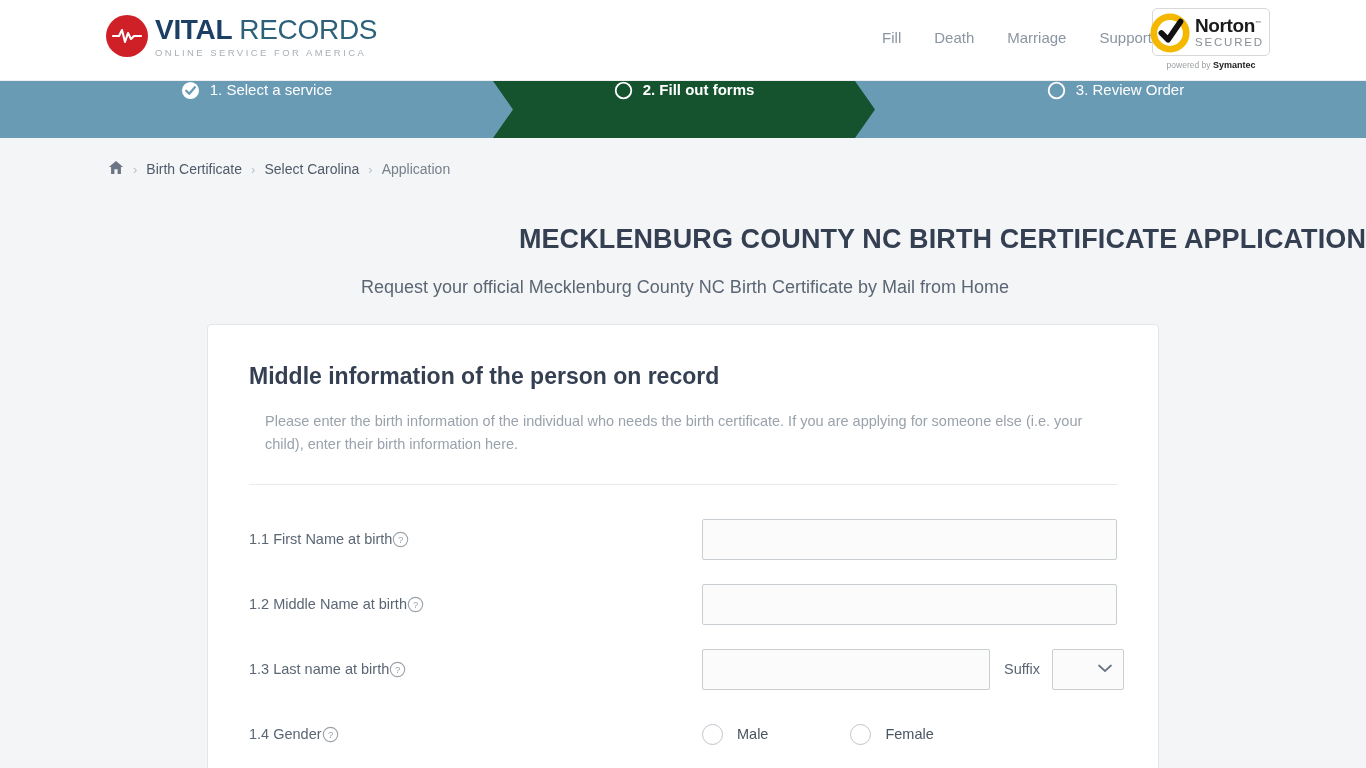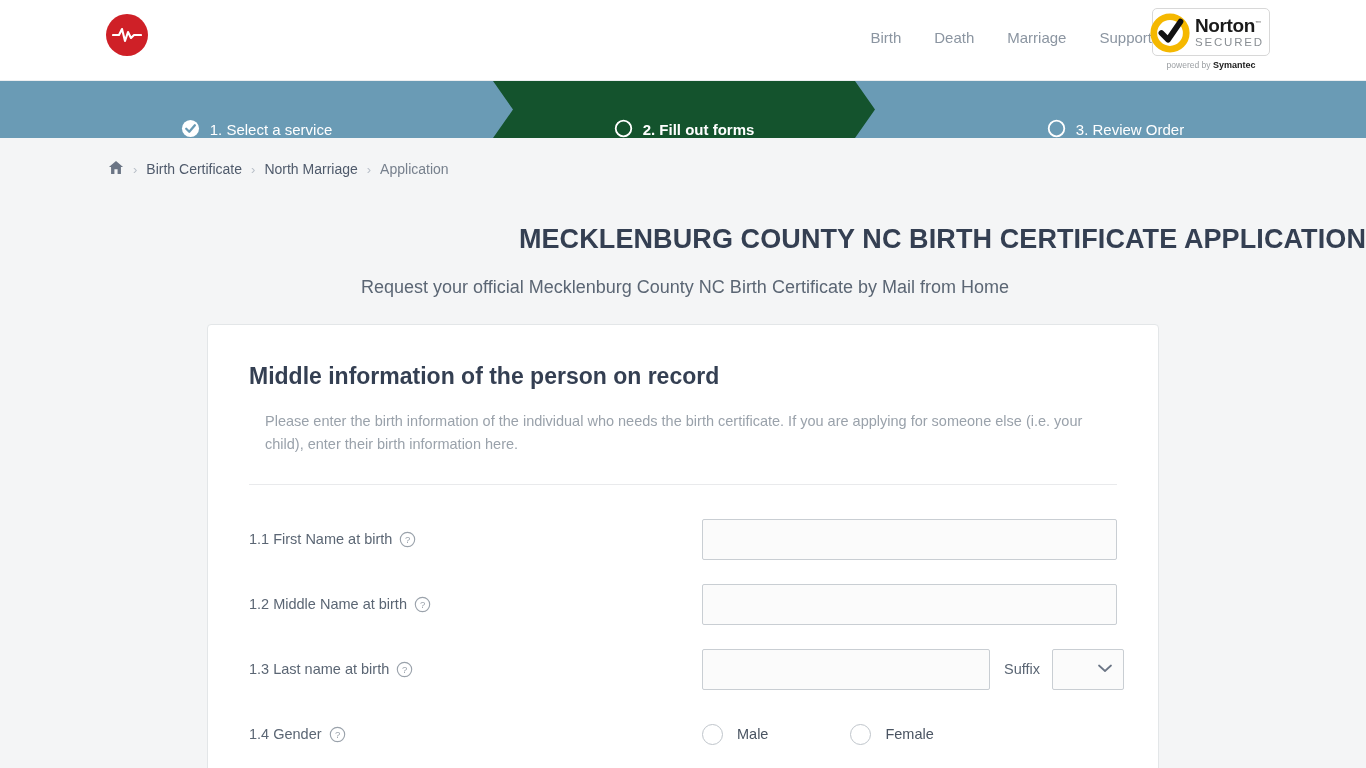--- a/index.html
+++ b/index.html
@@ -86,21 +86,21 @@
 
   
   .stepbar {
     position: relative;
     height: 57px;
     background: #6a9bb5;
     overflow: hidden;
   }
   .step {
     position: absolute; top: 0; height: 57px;
-    display: flex; align-items: flex-end; justify-content: center;
+    display: flex; align-items: flex-start; justify-content: center;
     gap: 10px;
     color: #ffffff;
     font-size: 15px;
     white-space: nowrap;
   }
   .step-1 { left: 0; width: 513px; }
   .step-2 {
     left: 493px; width: 382px;
     background: #14532d;
     clip-path: polygon(0 0, calc(100% - 20px) 0, 100% 50%, calc(100% - 20px) 100%, 0 100%, 20px 50%);
@@ -171,21 +171,21 @@
   
   .form { margin-top: 22px; }
   .row {
     display: flex;
     align-items: center;
     min-height: 65px;
   }
   .lbl {
     width: 453px;
     flex: none;
-    display: flex; align-items: center; gap: 7px;
+    display: flex; align-items: center; gap: 0;
     font-size: 14.5px;
     color: #5b6674;
   }
   .help {
     flex: none; display: block;
   }
   .ctrl { flex: 1; display: flex; align-items: center; }
 
   input.txt {
     height: 41px;
@@ -237,24 +237,30 @@
 <body>
 
 <div class="header">
 
   <div class="logo-wrap">
     <span class="logo-mark">
       <svg width="30" height="18" viewBox="0 0 30 18">
         <polyline points="1,9 7,9 10,3 13,15 16,6 19,12 22,9 29,9" fill="none" stroke="#ffffff" stroke-width="2.1" stroke-linejoin="round" stroke-linecap="round"></polyline>
       </svg>
     </span>
+    <span class="logo-text">
+      <div class="logo-title">
+        <span class="w1">VITAL</span><span> </span><span class="w2">RECORDS</span>
+      </div>
+      <div class="logo-sub">ONLINE SERVICE FOR AMERICA</div>
+    </span>
   </div>
 
   <nav class="topnav">
-    <a href="#">Birth</a>
+    <a href="#">Fill</a>
     <a href="#">Death</a>
     <a href="#">Marriage</a>
     <a href="#">Support</a>
   </nav>
 
   <div class="norton">
     <div class="norton-box">
       <svg class="norton-seal" viewBox="0 0 44 44">
         <circle cx="22" cy="22" r="17" fill="none" stroke="#f5b800" stroke-width="7"></circle>
         <path d="M13 22 L20 29 L33 10" fill="none" stroke="#111111" stroke-width="6" stroke-linecap="round" stroke-linejoin="round"></path>
@@ -297,21 +303,21 @@
 
 <div class="breadcrumb">
   <a href="#" class="bc-home">
     <svg width="16" height="15" viewBox="0 0 18 17">
       <path d="M9 1 L17 8 L14.6 8 L14.6 16 L10.8 16 L10.8 10.6 L7.2 10.6 L7.2 16 L3.4 16 L3.4 8 L1 8 Z" fill="#6b7585"></path>
     </svg>
   </a>
   <span class="bc-sep">›</span>
   <a href="#" class="bc-link">Birth Certificate</a>
   <span class="bc-sep">›</span>
-  <a href="#" class="bc-link">North Marriage</a>
+  <a href="#" class="bc-link">Select Carolina</a>
   <span class="bc-sep">›</span>
   <span class="bc-current">Application</span>
 </div>
 
 <h1 class="page-title">MECKLENBURG COUNTY NC BIRTH CERTIFICATE APPLICATION</h1>
 <p class="page-sub">Request your official Mecklenburg County NC Birth Certificate by Mail from Home</p>
 
 <div class="card">
   <h2>Middle information of the person on record</h2>
   <p class="card-desc">Please enter the birth information of the individual who needs the birth certificate. If you are applying for someone else (i.e. your child), enter their birth information here.</p>

